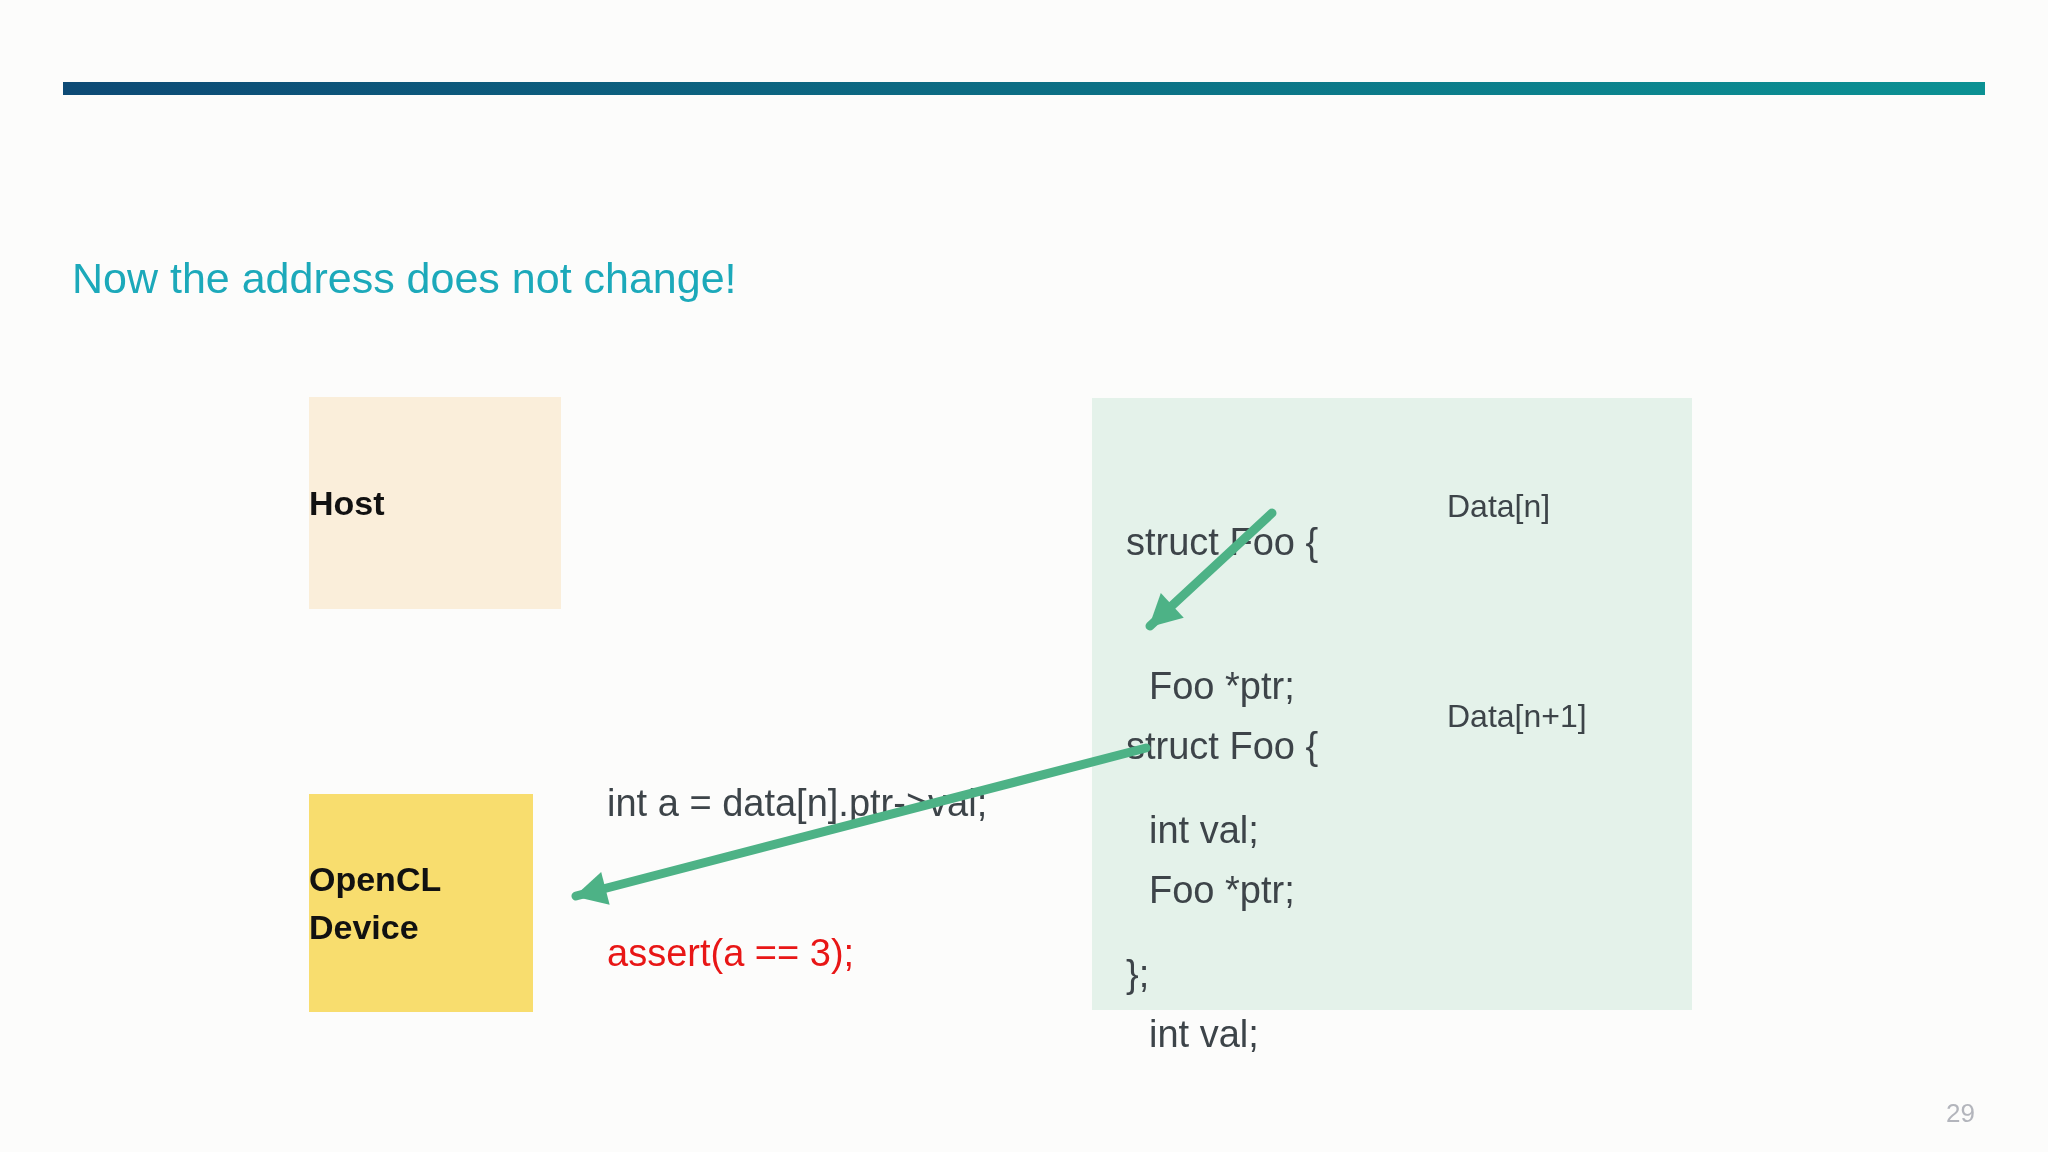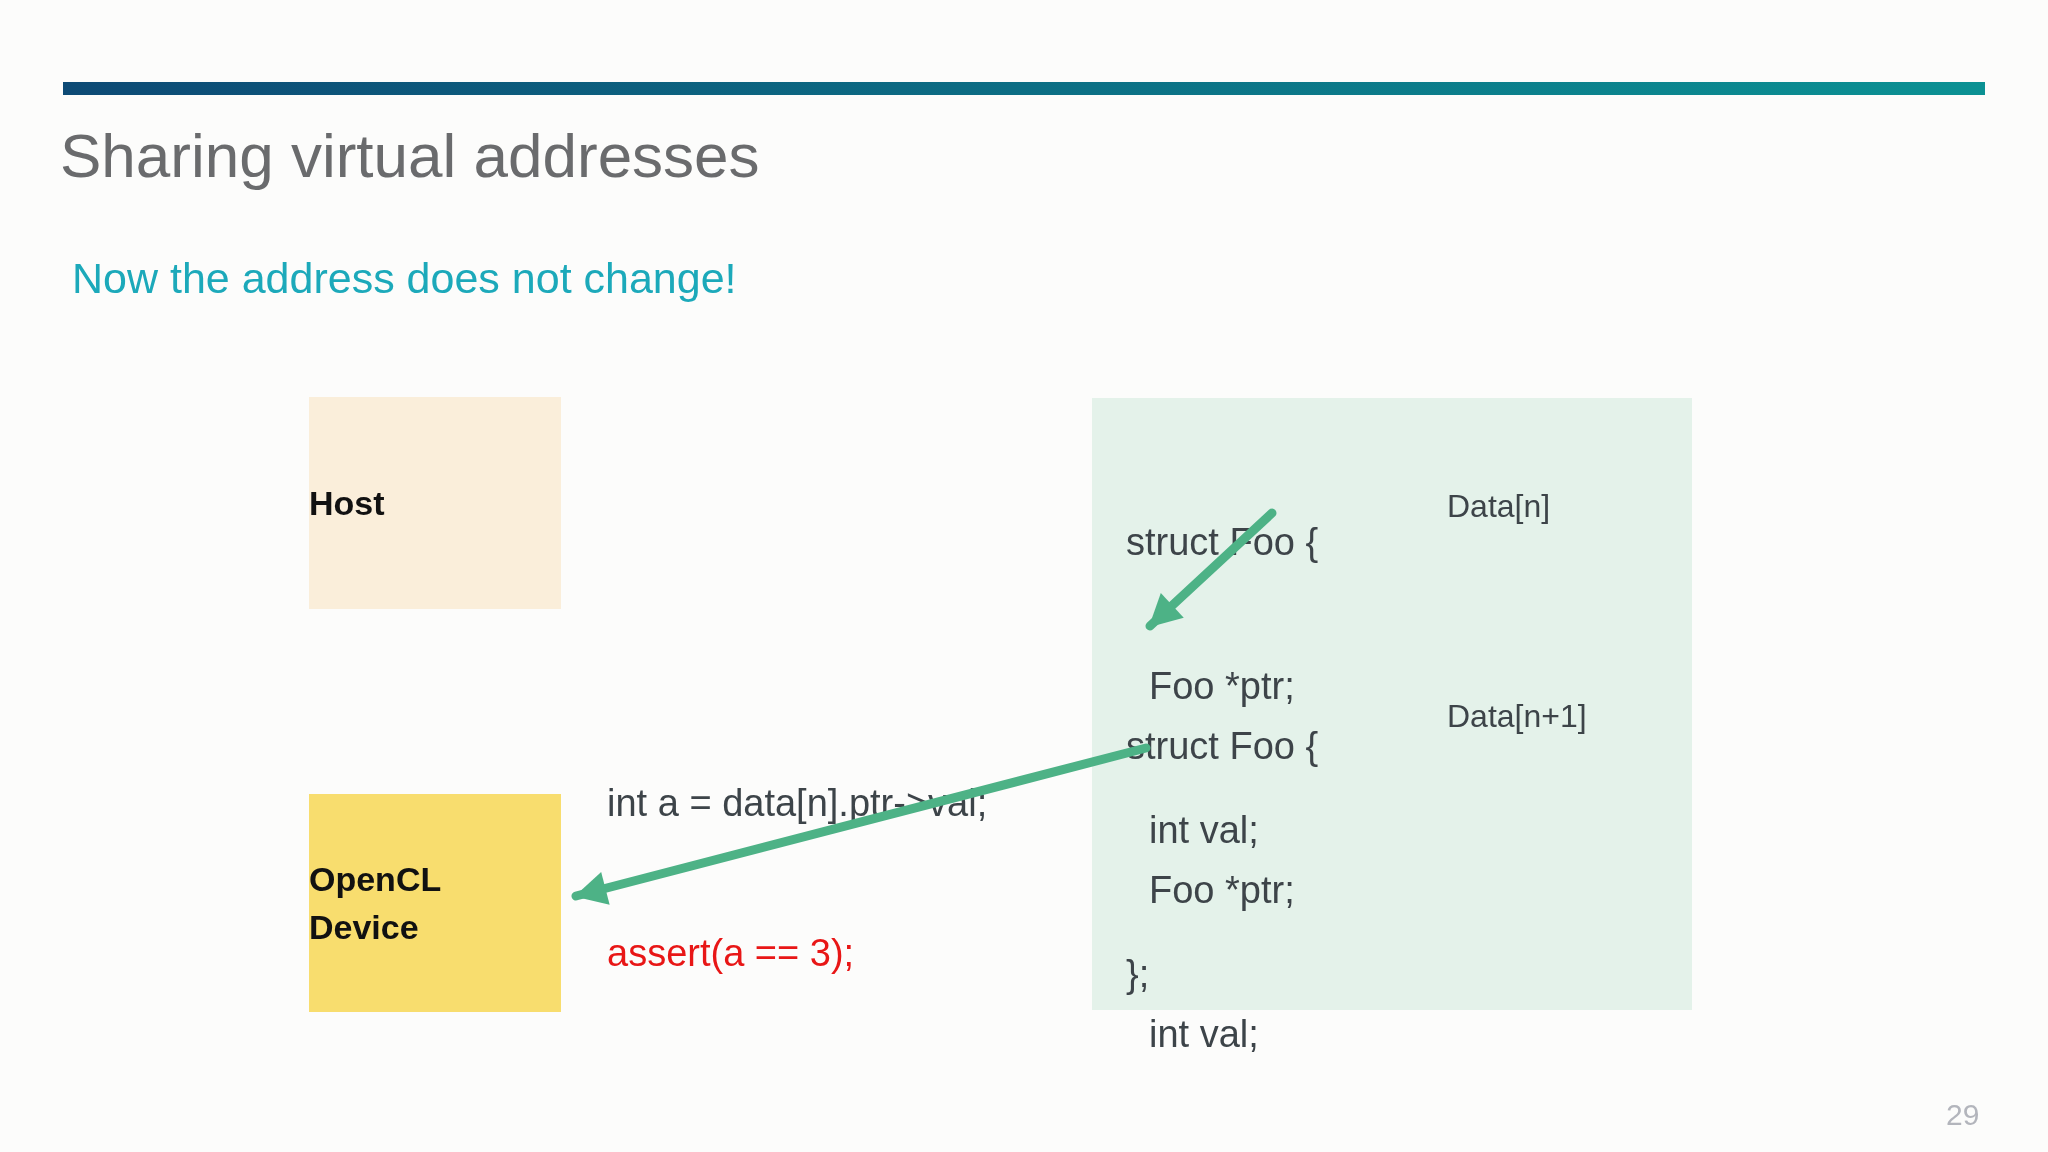--- a/index.html
+++ b/index.html
@@ -57,21 +57,21 @@
   .host-box {
     left: 309px;
     top: 397px;
     width: 252px;
     height: 212px;
     background: var(--c-host-bg, #faeeda);
   }
   .device-box {
     left: 309px;
     top: 794px;
-    width: 252px;
+    width: 224px;
     height: 218px;
     background: var(--c-device-bg, #f8dd6e);
   }
   .memory-region {
     position: absolute;
     left: 1092px;
     top: 398px;
     width: 600px;
     height: 612px;
     background: var(--c-memory-bg, #e4f2ea);
@@ -121,32 +121,31 @@
     stroke-linecap: round;
     fill: none;
   }
   .arrow-head {
     fill: var(--c-arrow-green, #4db286);
   }
   .page-number {
     position: absolute;
     left: 1946px;
     top: 1098px;
-    font-size: 30px;
+    font-size: 26px;
     color: var(--c-page-number, #b3b5bc);
   }
 </style>
 </head>
 <body>
 
 <div class="slide">
 
   <div class="accent-bar"></div>
 
-  <h1 class="title">Sharing virtual addresses</h1>
   <h2 class="subtitle">Now the address does not change!</h2>
 
   <div class="box host-box">
     <span>Host</span>
   </div>
 
   <div class="box device-box">
     <span>OpenCL</span>
     <span>Device</span>
   </div>

